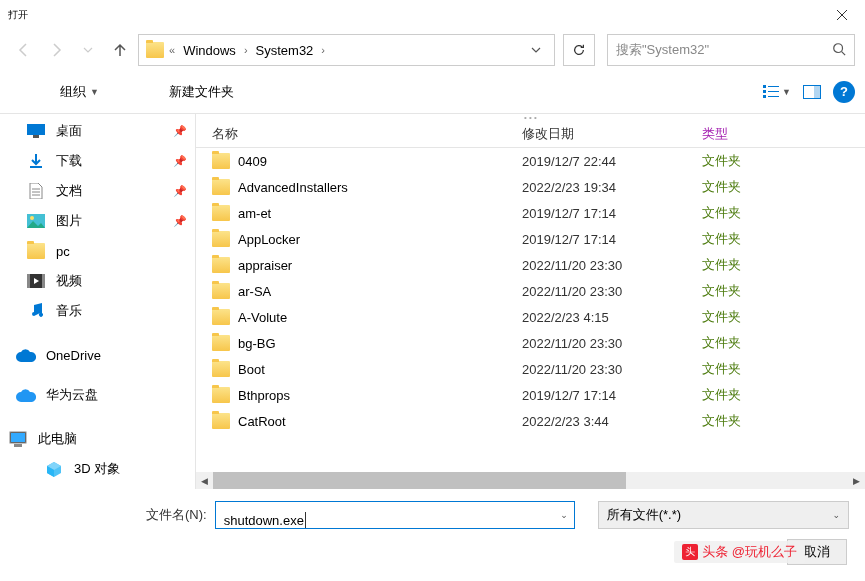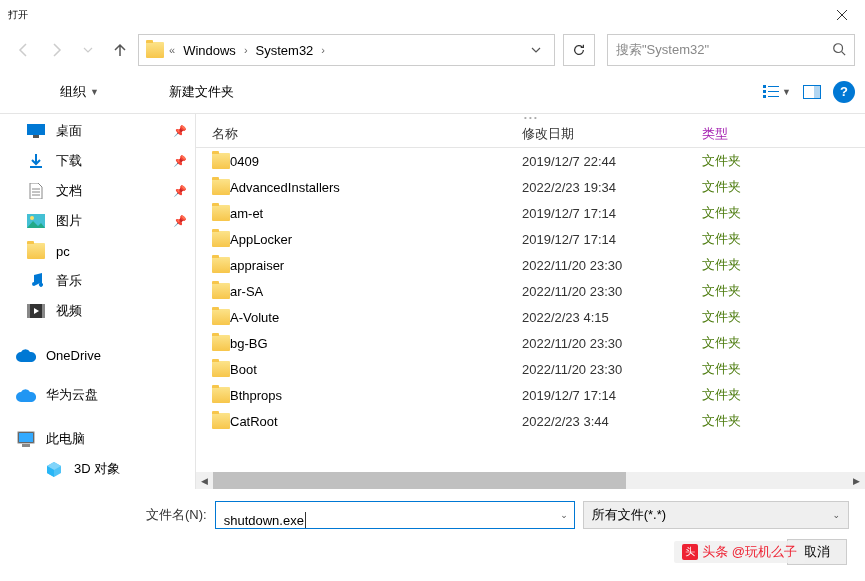--- a/index.html
+++ b/index.html
@@ -34,35 +34,35 @@
 .sb-icon { width: 20px; height: 20px; display: flex; align-items: center; justify-content: center; flex-shrink: 0; }
 .pin { margin-left: auto; color: #888; font-size: 11px; }
 .content { flex: 1; display: flex; flex-direction: column; border-left: 1px solid #e5e5e5; }
 .dragbar { height: 6px; display: flex; justify-content: center; align-items: center; color: #aaa; font-size: 8px; }
 .col-headers { height: 28px; display: flex; align-items: center; border-bottom: 1px solid #e5e5e5; padding-left: 16px; }
 .col-name { width: 310px; color: #333; }
 .col-date { width: 180px; color: #333; }
 .col-type { flex: 1; color: #a21caf; }
 .file-list { flex: 1; overflow-y: auto; }
 .file-row { height: 26px; display: flex; align-items: center; padding-left: 16px; }
-.file-row .fname { width: 310px; display: flex; align-items: center; gap: 0; }
+.file-row .fname { width: 310px; display: flex; align-items: center; gap: 8px; }
 .folder-ico { width: 18px; height: 16px; background: linear-gradient(#fce38a, #f7c64b); border-radius: 1px; position: relative; }
 .folder-ico::before { content: ""; position: absolute; top: -2px; left: 0; width: 7px; height: 3px; background: #f7c64b; border-radius: 1px 1px 0 0; }
 .fdate { width: 180px; color: #333; }
 .ftype { flex: 1; color: #4d7c0f; }
 .hscroll { height: 17px; background: #f0f0f0; display: flex; }
 .hscroll-btn { width: 17px; height: 17px; display: flex; align-items: center; justify-content: center; color: #555; font-size: 9px; background: #f0f0f0; }
 .hscroll-track { flex: 1; position: relative; }
 .hscroll-thumb { position: absolute; left: 0; width: 65%; height: 100%; background: #c0c0c0; }
 .footer { padding: 12px 16px 16px; display: flex; flex-direction: column; gap: 10px; }
 .filename-row { display: flex; align-items: center; gap: 8px; padding-left: 130px; }
 .fn-label { color: #333; }
 .fn-input { width: 360px; height: 28px; border: 1px solid #0078d4; padding: 0 8px; font-size: 13px; display: flex; align-items: flex-end; position: relative; }
 .fn-dd { position: absolute; right: 6px; top: 50%; transform: translateY(-50%); color: #555; font-size: 9px; }
-.filter { flex: 1; height: 28px; border: 1px solid #ccc; display: flex; align-items: center; padding: 0 8px; background: #efefef; }
+.filter { flex: 1; height: 28px; border: 1px solid #ccc; display: flex; align-items: center; padding: 0 8px; background: #efefef; margin-left: 15px; }
 .filter-dd { margin-left: auto; color: #555; font-size: 9px; }
 .btn-row { display: flex; justify-content: flex-end; gap: 8px; padding-right: 2px; }
 .btn { height: 26px; padding: 0 16px; border: 1px solid #ccc; background: #efefef; display: flex; align-items: center; }
 .watermark { position: absolute; bottom: 18px; right: 60px; background: rgba(240,240,240,0.85); color: #e23; font-size: 12px; padding: 2px 8px; border-radius: 2px; display: flex; align-items: center; gap: 4px; }
 .wm-ico { width: 16px; height: 16px; background: #e23; border-radius: 2px; display: inline-flex; align-items: center; justify-content: center; color: #fff; font-size: 10px; }
 </style>
 </head>
 <body>
 
 <div class="window">
@@ -203,57 +203,57 @@
           <span class="pin">📌</span>
         </div>
       <div class="sb-item">
           <span class="sb-icon">
             <span class="folder-ico"></span>
           </span>
           <span>pc</span>
         </div>
       <div class="sb-item">
           <span class="sb-icon">
-            <svg width="14" height="16" viewBox="0 0 14 16">
-              <path d="M5 13 A2 2 0 1 1 5 9 L5 2 L13 0 L13 10 A2 2 0 1 1 11 10" fill="#0078d4"></path>
-            </svg>
-          </span>
-          <span>音乐</span>
-        </div>
-      <div class="sb-item">
-          <span class="sb-icon">
             <svg width="18" height="14" viewBox="0 0 18 14">
               <rect x="0" y="0" width="18" height="14" fill="#333"></rect>
               <rect x="0" y="0" width="3" height="14" fill="#888"></rect>
               <rect x="15" y="0" width="3" height="14" fill="#888"></rect>
               <path d="M7 4 L12 7 L7 10 Z" fill="#fff"></path>
             </svg>
           </span>
           <span>视频</span>
         </div>
+      <div class="sb-item">
+          <span class="sb-icon">
+            <svg width="14" height="16" viewBox="0 0 14 16">
+              <path d="M5 13 A2 2 0 1 1 5 9 L5 2 L13 0 L13 10 A2 2 0 1 1 11 10" fill="#0078d4"></path>
+            </svg>
+          </span>
+          <span>音乐</span>
+        </div>
       <div style="height:14px"></div>
       <div class="sb-item" style="padding-left:16px">
           <span class="sb-icon">
             <svg width="20" height="13" viewBox="0 0 20 13">
               <path d="M5 13 A5 5 0 0 1 5 3 A5 5 0 0 1 14 3 A4 4 0 0 1 16 13 Z" fill="#0078d4"></path>
             </svg>
           </span>
           <span>OneDrive</span>
         </div>
       <div style="height:10px"></div>
       <div class="sb-item" style="padding-left:16px">
           <span class="sb-icon">
             <svg width="20" height="13" viewBox="0 0 20 13">
               <path d="M5 13 A5 5 0 0 1 5 3 A5 5 0 0 1 14 3 A4 4 0 0 1 16 13 Z" fill="#2196f3"></path>
             </svg>
           </span>
           <span>华为云盘</span>
         </div>
       <div style="height:14px"></div>
-      <div class="sb-item" style="padding-left:16px">
+      <div class="sb-item" style="padding-left:8px">
           <span class="sb-icon">
             <svg width="18" height="16" viewBox="0 0 18 16">
               <rect x="1" y="1" width="16" height="11" fill="#444" stroke="#888"></rect>
               <rect x="2" y="2" width="14" height="9" fill="#3af"></rect>
               <rect x="5" y="13" width="8" height="3" fill="#888"></rect>
             </svg>
           </span>
           <span>此电脑</span>
         </div>
       <div class="sb-item sub">

